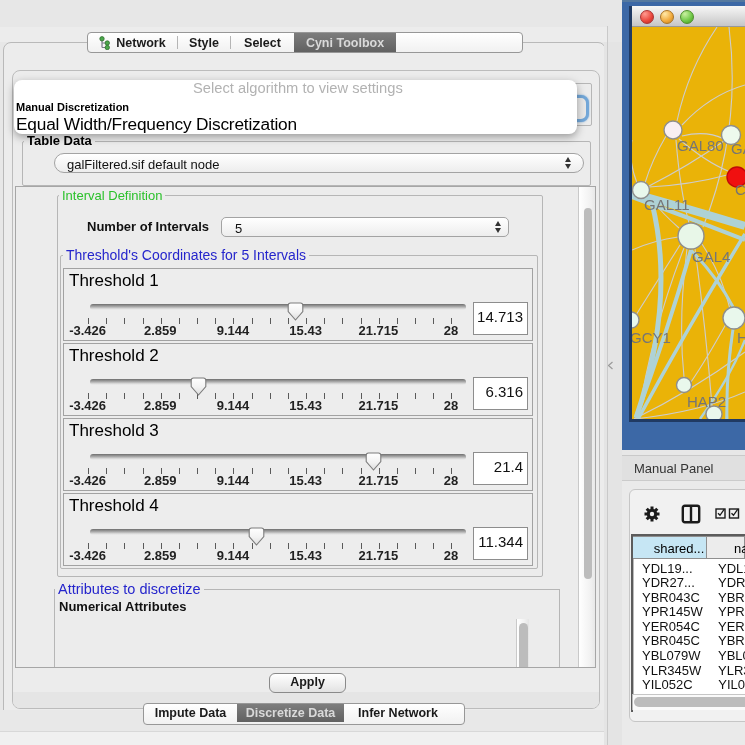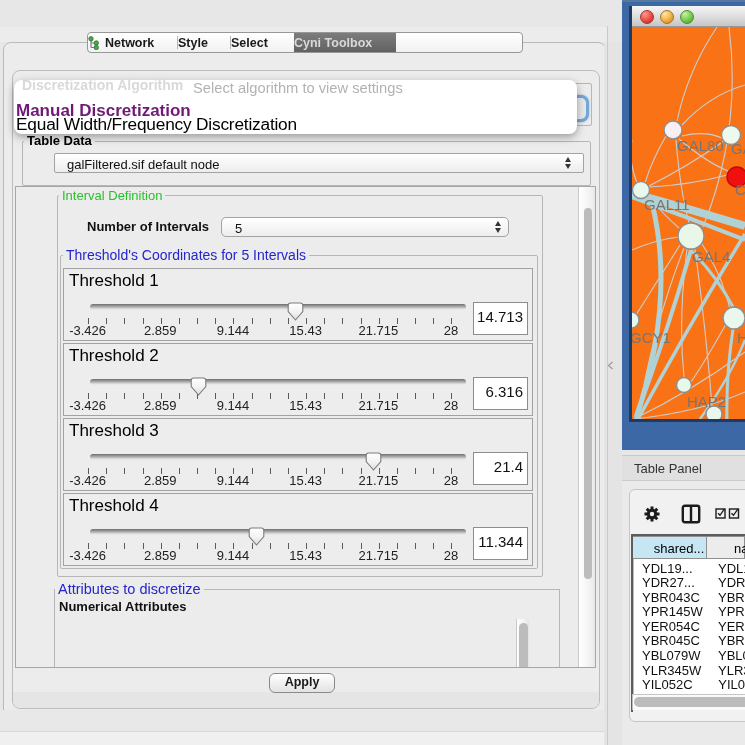--- a/index.html
+++ b/index.html
@@ -12,60 +12,60 @@
 #titlebar .t{position:absolute;left:7px;top:7px;font-size:13px;color:#1a1a1a;}
 #topstrip{left:0;top:27px;width:608px;height:15px;background:#ececec;}
 #panel{left:3px;top:42px;width:603px;height:688px;background:#ececec;border:1px solid #b9b9b9;border-radius:8px;}
 #innerpanel{left:12px;top:70px;width:588px;height:639px;border:1px solid #bcbcbc;border-radius:8px;}
 #innerbot{left:13px;top:692px;width:586px;height:16px;background:#e5e5e5;border-radius:0 0 7px 7px;}
 #botstrip{left:0;top:710px;width:608px;height:21px;background:#e8e8e8;}
 #bottom2{left:0;top:731px;width:622px;height:14px;background:#f0f0f0;border-top:1px solid #d8d8d8;}
 
 .tabstrip{background:linear-gradient(#ffffff,#f1f1f1);border:1px solid #979797;border-radius:4px;
   display:flex;align-items:center;font-size:12.5px;font-weight:bold;color:#1a1a1a;}
-.tabstrip .tab{height:100%;display:flex;align-items:center;justify-content:flex-start;position:relative;}
+.tabstrip .tab{height:100%;display:flex;align-items:center;justify-content:center;position:relative;}
 .tabstrip .sep{width:1px;height:70%;background:#b5b5b5;}
 .tab.sel{background:linear-gradient(#7d7d7d,#616161);color:#d9d9d9;}
 #toptabs{left:87px;top:32px;width:436px;height:21px;}
 #bottabs{left:143px;top:703px;width:322px;height:22px;padding-bottom:2px;}
 
 .group{border:1px solid #b6b6b6;border-radius:2px;}
 .gtitle{position:absolute;background:#ececec;padding:0 3px;font-size:13px;line-height:13px;}
 
-.combo{background:linear-gradient(#ffffff,#ededed);border:1px solid #a3a3a3;border-radius:2px;
+.combo{background:linear-gradient(#ffffff,#ededed);border:1px solid #a3a3a3;border-radius:10px;
   font-size:13px;color:#111;}
 .combo .arr{position:absolute;right:10px;top:0;height:100%;display:flex;flex-direction:column;justify-content:center;gap:2px;}
 .combo .arr span{width:0;height:0;border-left:3.5px solid transparent;border-right:3.5px solid transparent;}
 .combo .arr .up{border-bottom:5px solid #333;}
 .combo .arr .dn{border-top:5px solid #333;}
 
 .trow{left:62px;width:470px;height:73px;border:1px solid #a2a2a2;background:#ededed;}
 .trow .lab{position:absolute;left:5px;top:2px;font-size:17px;font-weight:normal;color:#000000;}
 .track{position:absolute;left:26px;top:35px;width:376px;height:6px;border-radius:3px;
   background:linear-gradient(#6e6e6e,#a3a3a3 40%,#d6d6d6 75%,#efefef);}
 .ticks{position:absolute;left:23.6px;top:49px;width:365px;height:6px;
   background:repeating-linear-gradient(90deg,#5a5a5a 0,#5a5a5a 1px,transparent 1px,transparent 18.17px);}
-.tl{position:absolute;top:54px;transform:translateX(-50%);font-size:13px;font-weight:normal;color:#222;}
+.tl{position:absolute;top:54px;transform:translateX(-50%);font-size:13px;font-weight:bold;color:#222;}
 .thumb{position:absolute;top:33px;width:17px;height:19px;}
 .vbox{position:absolute;left:409px;top:33px;width:55px;height:33px;background:#fff;border:1px solid #8d8d8d;
   font-size:15px;color:#111;text-align:right;padding:5px 4px 0 0;}
 
 .sbtrack{background:linear-gradient(90deg,#ffffff,#f2f2f2 60%,#e4e4e4);border-left:1px solid #c9c9c9;}
 .sbthumb{position:absolute;border-radius:4.5px;background:#bcbcbc;}
 
-#apply{left:269px;top:673px;width:66px;height:20px;border:1px solid #8a8a8a;border-radius:6px;
+#apply{left:269px;top:673px;width:77px;height:20px;border:1px solid #8a8a8a;border-radius:6px;
   background:linear-gradient(#ffffff,#eeeeee 60%,#e2e2e2);font-size:12.5px;font-weight:bold;color:#1a1a1a;
   display:flex;align-items:center;justify-content:center;padding-bottom:3px;}
 
 #splitter{left:604px;top:42px;width:18px;height:703px;background:#e4e4e4;}
 #bluewin{left:622px;top:0;width:123px;height:450px;background:#3c68a6;}
 #wintitle{left:632px;top:6px;width:113px;height:21px;background:linear-gradient(#f7f7f7,#c6c6c6);
   border-bottom:1px solid #989898;}
 .light{position:absolute;top:4px;width:14px;height:14px;border-radius:50%;}
-#canvas{left:632px;top:27px;width:113px;height:392px;background:#f97316;text-align:center;}
+#canvas{left:632px;top:27px;width:113px;height:392px;background:#eab308;text-align:center;}
 #tpbar{left:622px;top:455px;width:123px;height:26px;background:#e0e0e0;border-top:1px solid #c9c9c9;border-bottom:1px solid #cbcbcb;}
 #tpbg{left:622px;top:481px;width:123px;height:264px;background:#eaeaea;}
 #tpanel{left:629px;top:489px;width:130px;height:233px;background:#f1f1f1;border:1px solid #c6c6c6;border-radius:6px;}
 #tableheader{left:633px;top:535.5px;width:112px;height:23.5px;font-size:13px;}
 #tablebody{left:633px;top:559px;width:113px;height:135px;background:#fff;font-size:13px;color:#111;overflow:hidden;border-left:1px solid #bbb;padding-top:1.5px;}
 .trw{height:14.6px;display:flex;}
 .c1{width:75px;padding-left:8px;}
 .c2{width:38px;padding-left:10px;}
 </style>
 </head>
@@ -216,20 +216,26 @@
     <div class="abs gtitle" style="left:39px;top:396px;color:#2525cc;font-size:14.5px">Attributes to discretize</div>
     <div class="abs" style="left:43px;top:412px;font-size:13px;font-weight:bold;color:#111">Numerical Attributes</div>
     <div class="abs sbtrack" style="left:500px;top:432px;width:13px;height:60px"></div>
     <div class="abs sbthumb" style="left:503px;top:436px;width:9px;height:56px"></div>
 
     <div class="abs sbtrack" style="left:562px;top:0;width:19px;height:482px"></div>
     <div class="abs sbthumb" style="left:568px;top:21px;width:8px;height:371px"></div>
   </div>
 
   <div class="abs" id="apply">Apply</div>
+  <div class="abs tabstrip" id="bottabs">
+    <div class="tab" style="width:93px">Impute Data</div>
+    <div class="tab sel" style="width:107px">Discretize Data</div>
+    <div class="tab" style="width:108px">Infer Network</div>
+      <div style="width:12px"></div>
+  </div>
 
   <div class="abs" id="splitter"></div>
   <svg class="abs" style="left:607px;top:361px" width="8" height="9" viewBox="0 0 8 9">
       <path d="M5.5 1 L1.5 4.5 L5.5 8" stroke="#9a9a9a" stroke-width="1.2" fill="none"></path>
     </svg>
   <div class="abs" style="left:607px;top:26px;width:1px;height:719px;background:#c9c9c9"></div>
 
   <div class="abs" id="bluewin"></div>
   <div class="abs" style="left:622px;top:0;width:123px;height:2px;background:#55799f"></div>
   <div class="abs" style="left:629px;top:6px;width:3px;height:416px;background:#203a63"></div>
@@ -292,21 +298,21 @@
         <text x="644" y="210">GAL11</text>
         <text x="692" y="262">GAL4</text>
         <text x="630" y="343">GCY1</text>
         <text x="737" y="343">H</text>
         <text x="687" y="407">HAP2</text>
       </g>
     </svg>
   </div>
 
   <div class="abs" id="tpbar">
-      <span style="position:absolute;left:12px;top:5px;font-size:13px;color:#333">Table Panel</span>
+      <span style="position:absolute;left:12px;top:5px;font-size:13px;color:#333">Manual Panel</span>
     </div>
   <div class="abs" id="tpbg"></div>
   <div class="abs" id="tpanel"></div>
 
   <svg class="abs" style="left:643px;top:505px" width="18" height="18" viewBox="0 0 18 18">
     <g fill="#1b1b1b">
         <circle cx="9" cy="9" r="5.2"></circle>
     <g stroke="#1b1b1b" stroke-width="3">
           <path d="M9 1.5 L9 16.5M1.5 9 L16.5 9M3.7 3.7 L14.3 14.3M14.3 3.7 L3.7 14.3"></path>
         </g>
@@ -365,18 +371,17 @@
     <div class="trw">
         <span class="c1">YIL052C</span>
         <span class="c2">YIL0</span>
       </div>
   </div>
   <div class="abs" style="left:632px;top:694px;width:113px;height:16px;background:#fafafa;border-top:1px solid #c6c6c6;border-left:1px solid #bbb"></div>
   <div class="abs sbthumb" style="left:634px;top:697px;width:115px;height:10px;border-radius:5px"></div>
 
   <div class="abs" style="left:14px;top:80px;width:563px;height:54px;background:#fff;border-radius:8px;
        box-shadow:0 3px 8px rgba(0,0,0,0.35);z-index:30">
-    <span style="position:absolute;left:8px;top:-3px;font-size:14px;color:#d9d9d9;font-weight:bold">Discretization Algorithm</span>
     <span style="position:absolute;left:179px;top:0px;font-size:14.7px;color:#b2b2b2">Select algorithm to view settings</span>
-    <span style="position:absolute;left:2px;top:21px;font-size:17px;color:#701a75;font-weight:bold">Manual Discretization</span>
+    <span style="position:absolute;left:2px;top:21px;font-size:11px;color:#000000;font-weight:bold">Manual Discretization</span>
     <span style="position:absolute;left:2px;top:34px;font-size:17.3px;color:#000;letter-spacing:-0.2px">Equal Width/Frequency Discretization</span>
   </div>
 </div>
 
 </body></html>

